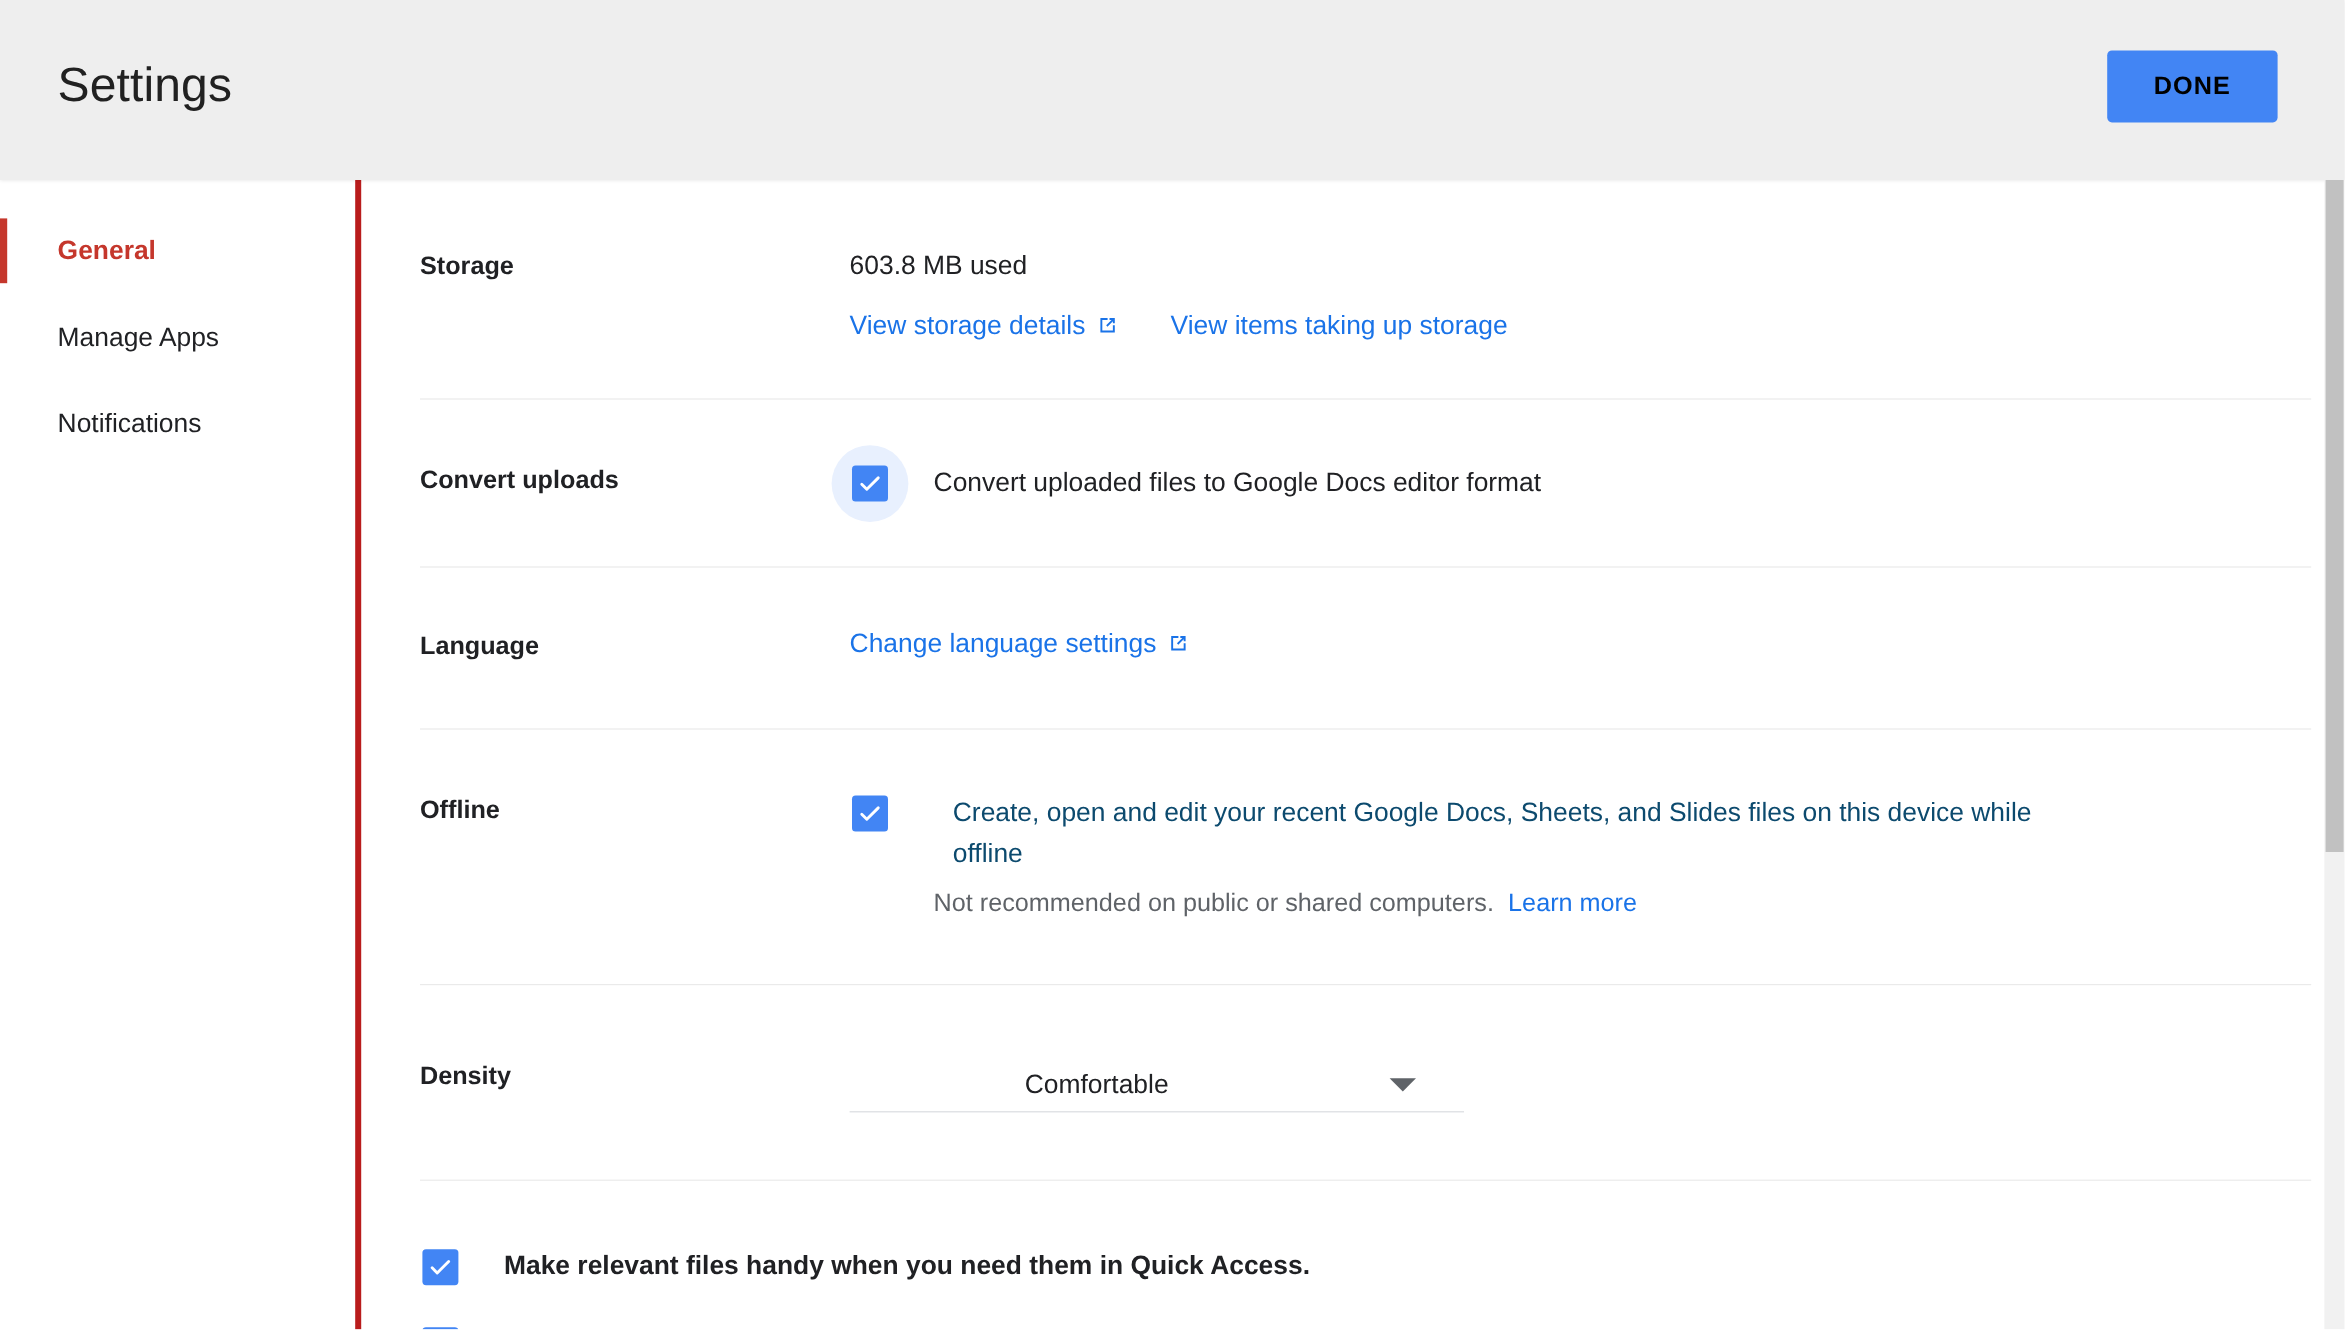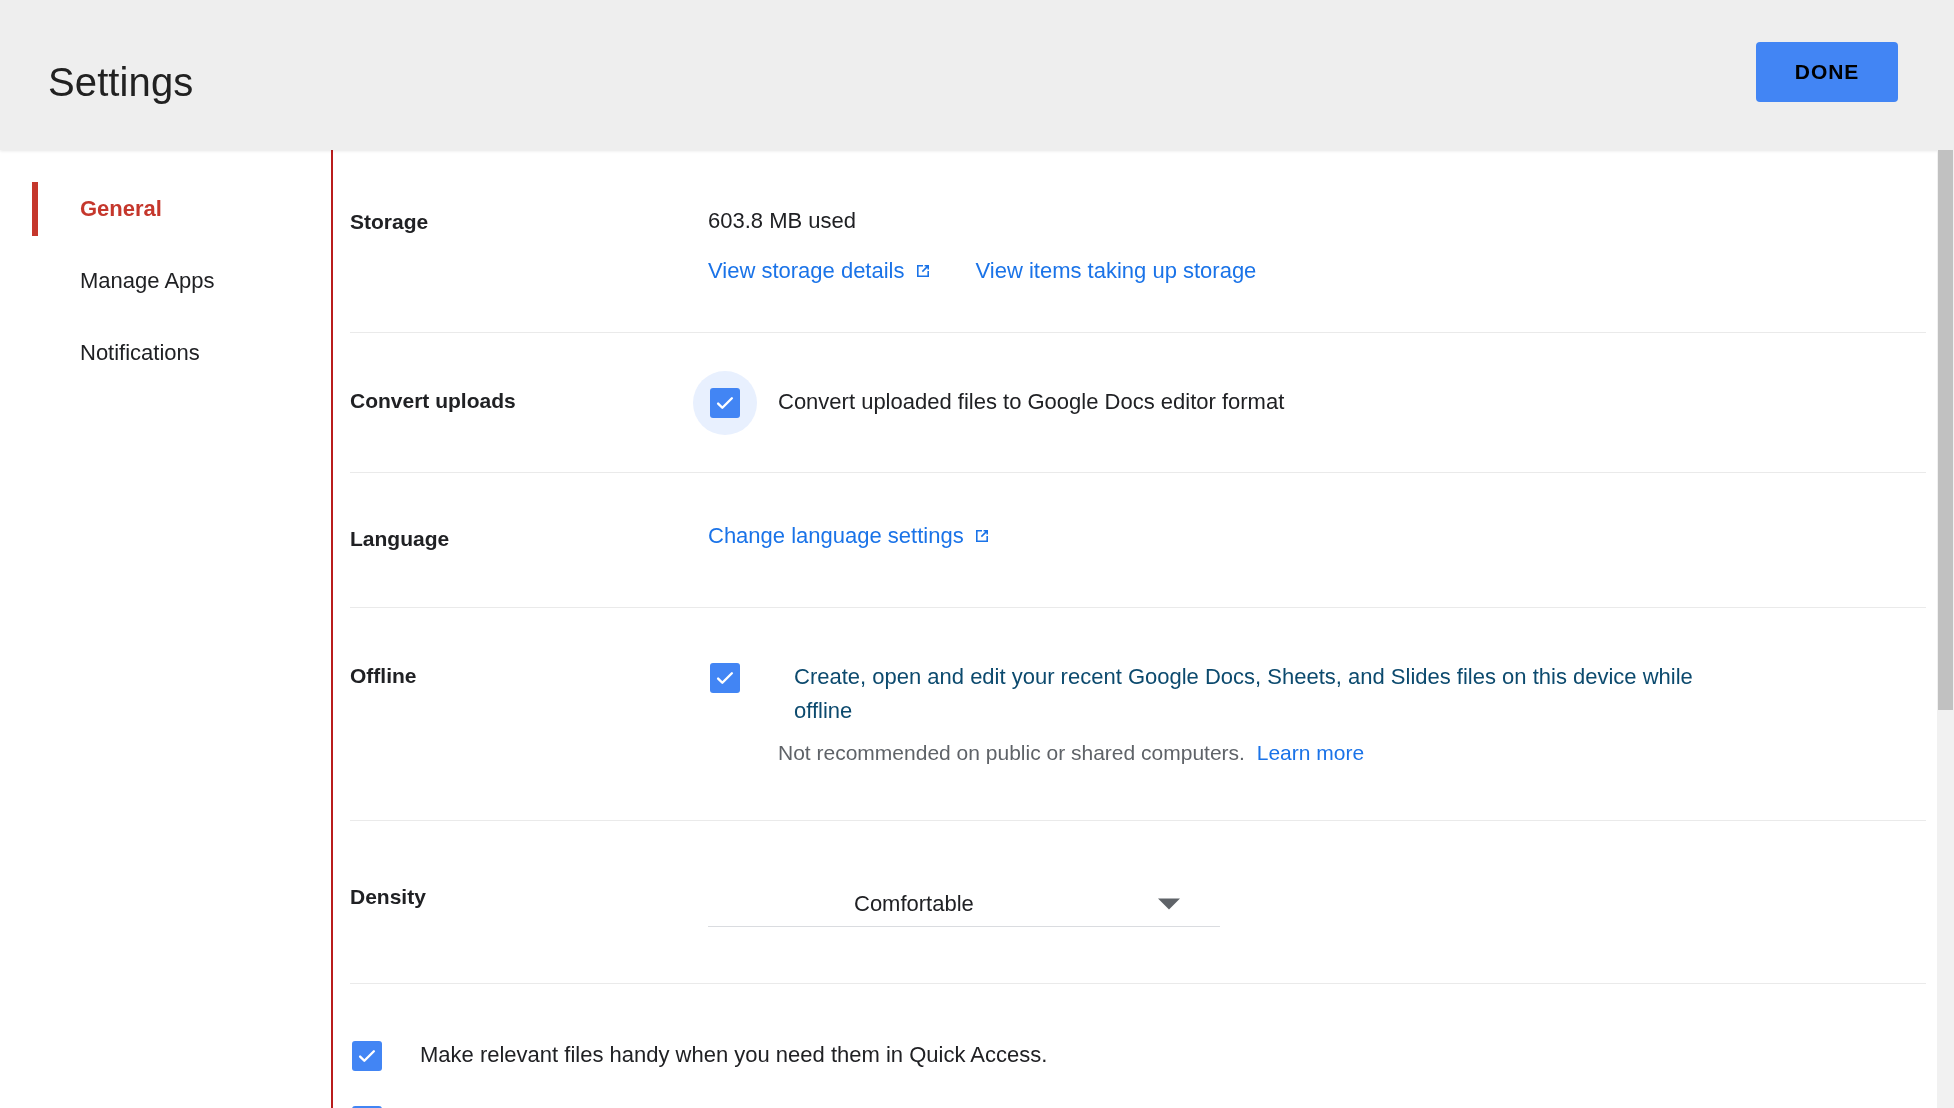--- a/index.html
+++ b/index.html
@@ -28,21 +28,21 @@
     top: 0; left: 0;
     width: 1954px;
     height: 150px;
     background: #eeeeee;
     box-shadow: 0 1px 3px rgba(0,0,0,0.10);
     z-index: 20;
   }
   .header-title {
     position: absolute;
     left: 48px;
-    top: 55px;
+    top: 44px;
     font-size: 40px;
     font-weight: 400;
     color: #212121;
     letter-spacing: 0.1px;
     line-height: 54px;
   }
   .done-button {
     position: absolute;
     right: 56px;
     top: 42px;
@@ -64,24 +64,23 @@
   }
 
   
   .sidebar {
     position: absolute;
     top: 150px;
     left: 0;
     width: 301px;
     height: 958px;
     background: #ffffff;
-    border-right: 2px solid #b91c1c;
+    border-right: 5px solid #b91c1c;
     padding-top: 32px;
     z-index: 10;
-    margin-left: 32px;
   }
   .nav-item {
     position: relative;
     height: 54px;
     display: flex;
     align-items: center;
     padding-left: 48px;
     cursor: pointer;
     font-size: 22px;
     color: #202124;
@@ -262,21 +261,21 @@
     top: 50%;
     transform: translateY(-50%);
     width: 0; height: 0;
     border-left: 11px solid transparent;
     border-right: 11px solid transparent;
     border-top: 11px solid #5f6368;
   }
 
   
   .sec-suggestions { padding-top: 54px; padding-bottom: 20px; }
-  .sugg-item { display: flex; align-items: flex-start; }
+  .sugg-item { display: flex; align-items: flex-start; font-weight: bold; }
   .sugg-item + .sugg-item { margin-top: 30px; }
   .sugg-text {
     font-size: 22px;
     color: #202124;
     line-height: 34px;
     margin-left: 36px;
   }
 
   
   .scrollbar-track {

